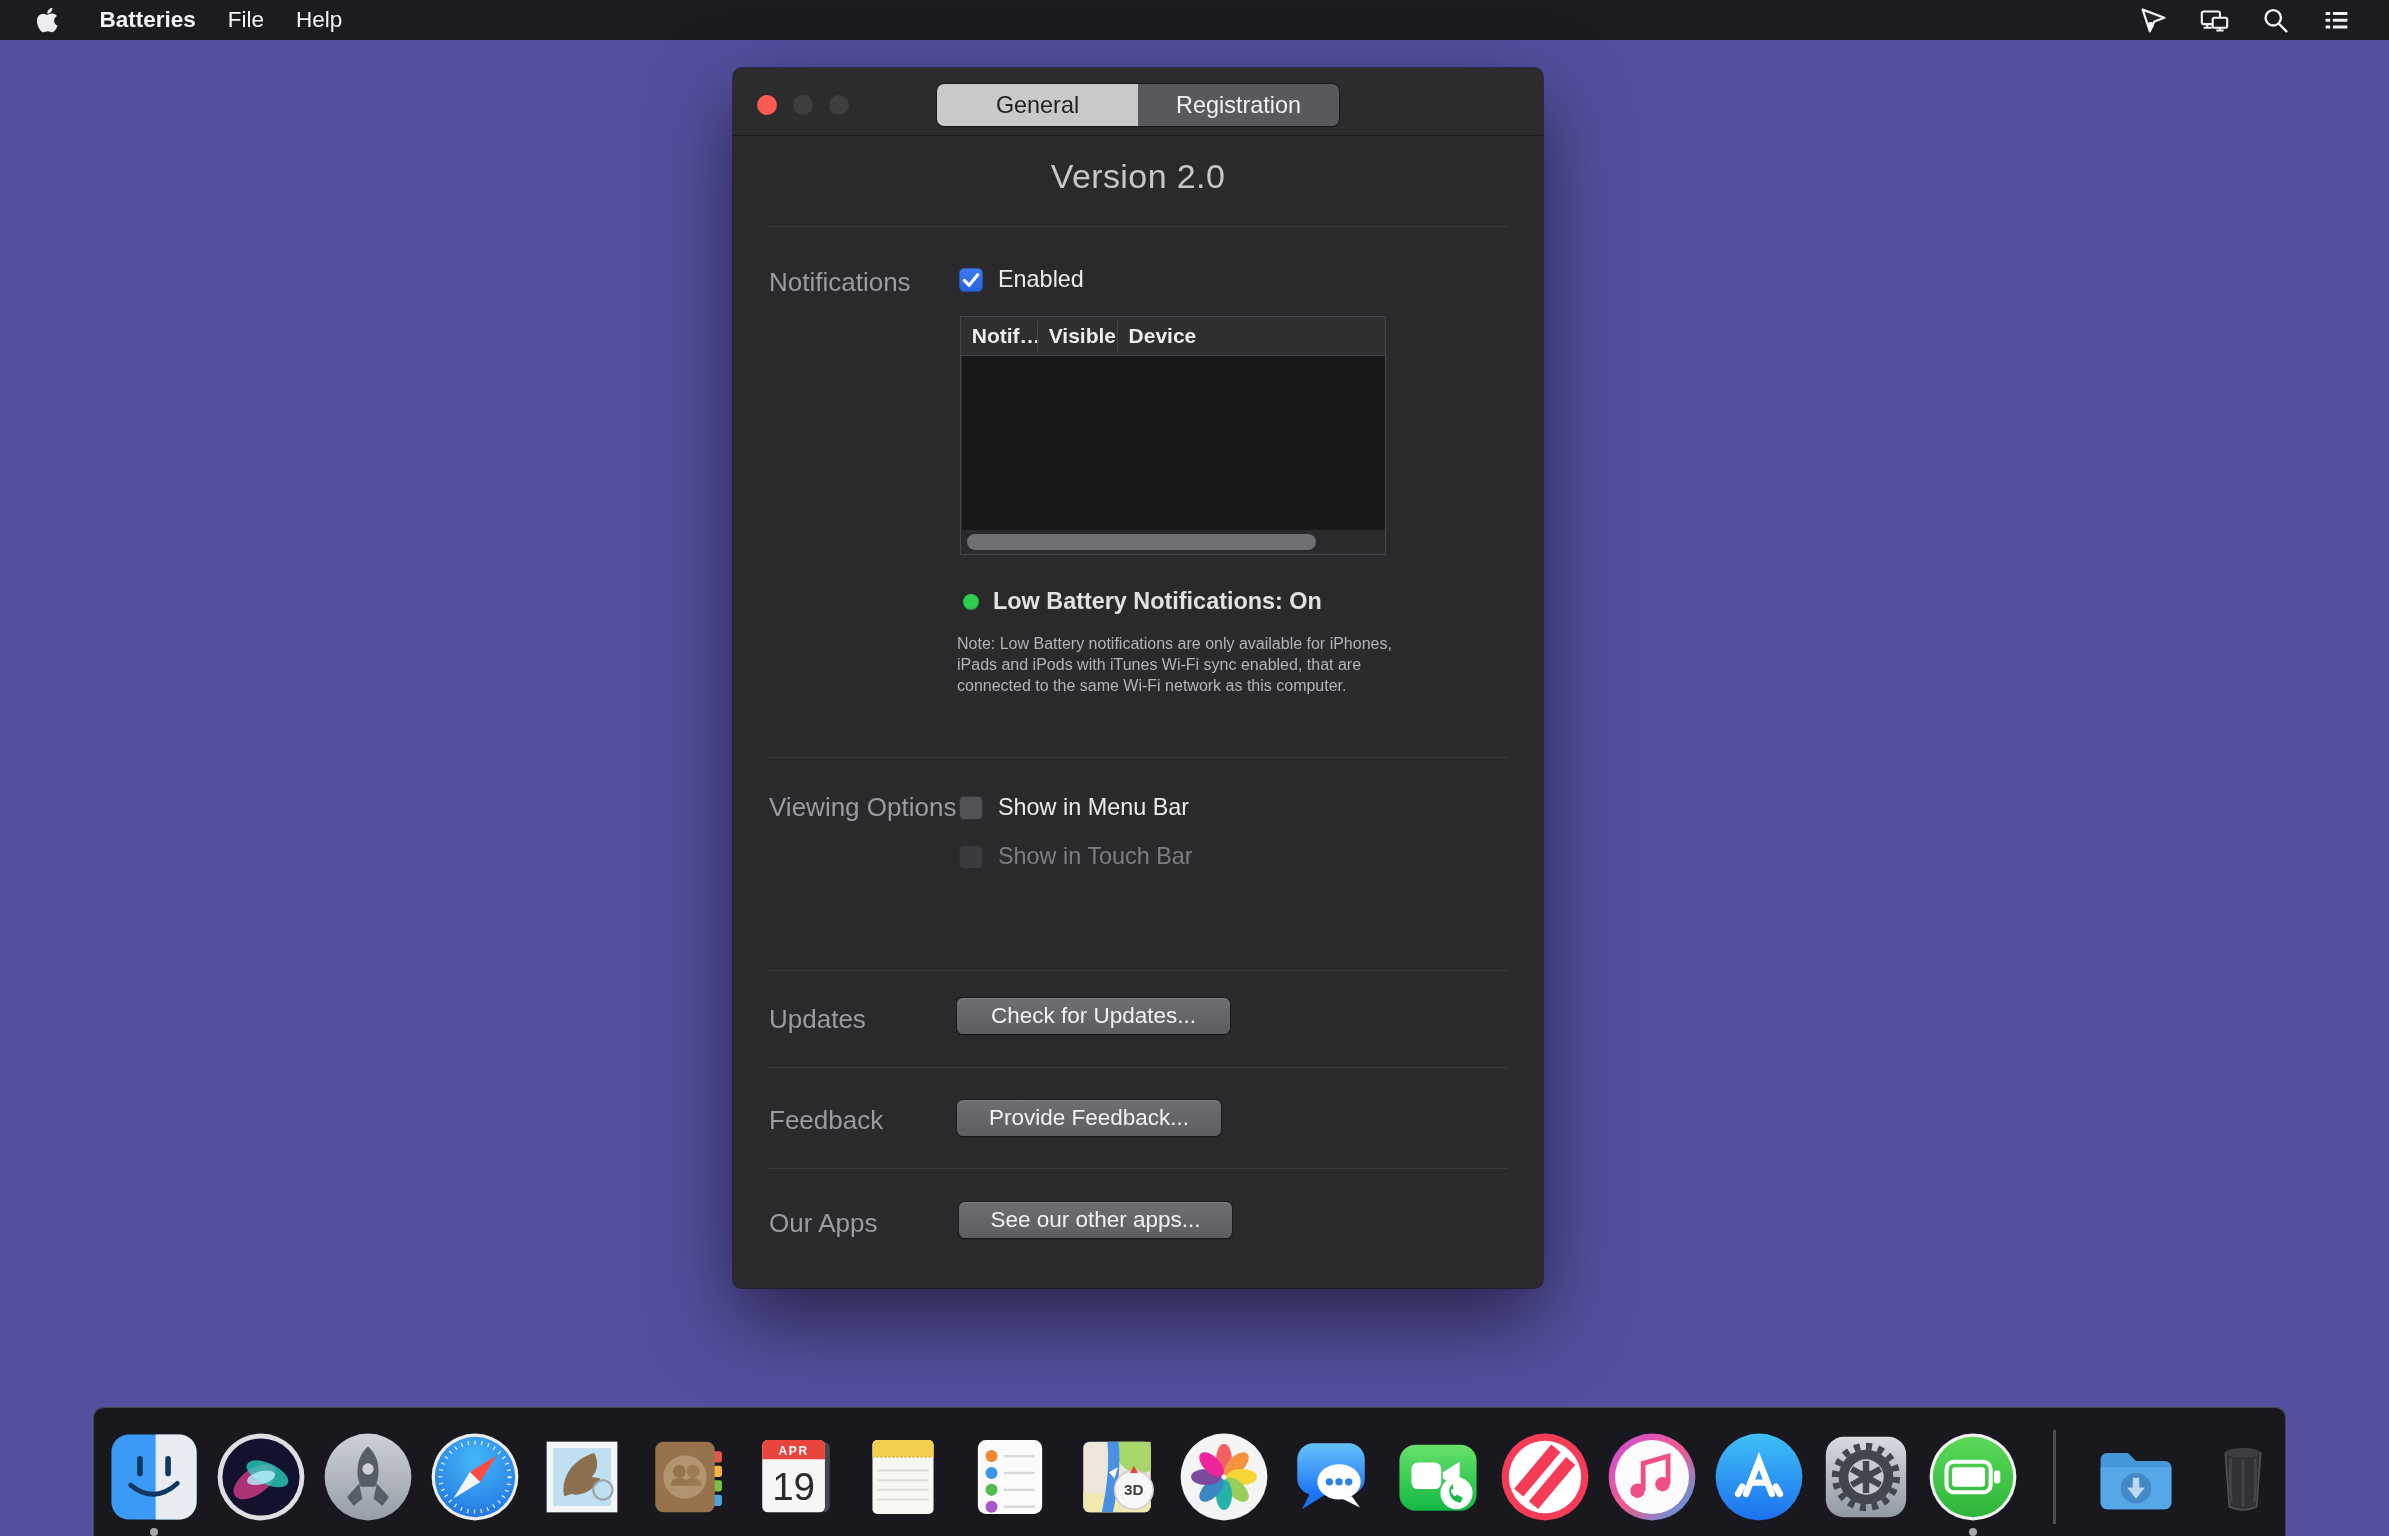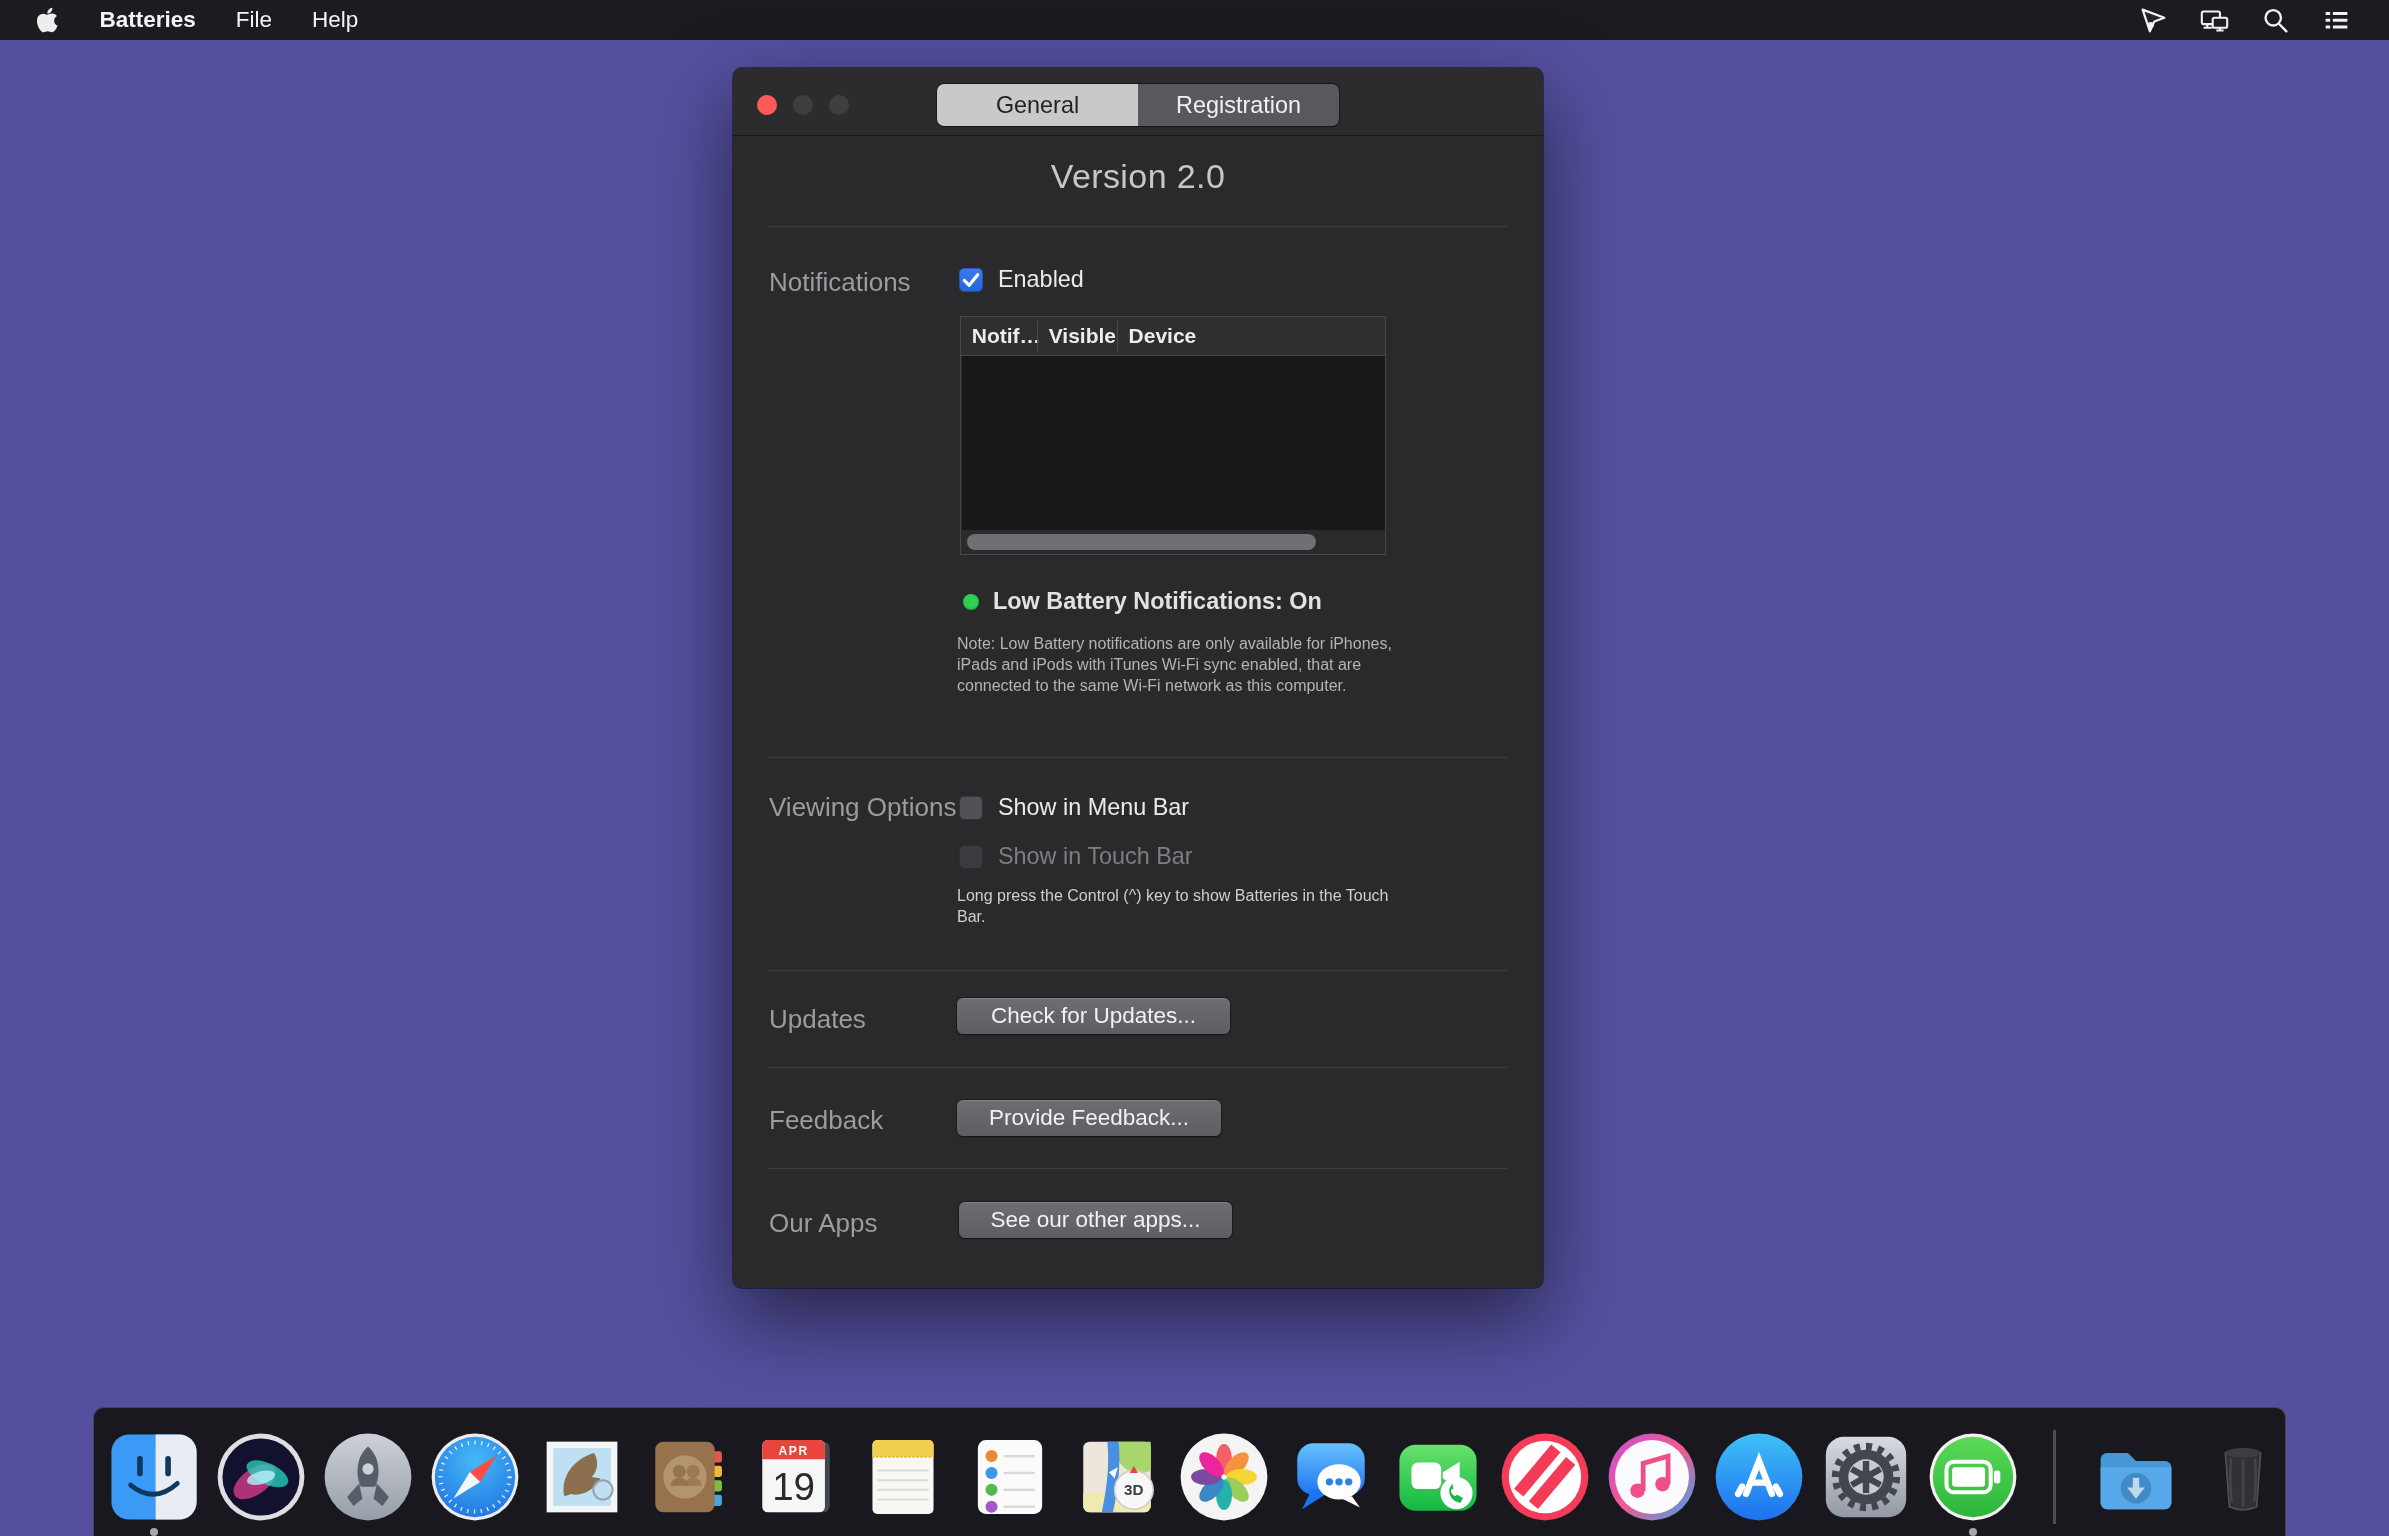--- a/index.html
+++ b/index.html
@@ -12,21 +12,21 @@
   }
 
   
   .menubar {
     position:absolute; left:0; top:0; width:2389px; height:40px;
     background:#1d1b1f; color:#f4f4f6; display:flex; align-items:center;
     font-size:22.5px;
   }
   .menubar .apple { margin-left:36px; width:23.4px; height:28px; display:flex; align-items:center; }
   .menubar .appname { font-weight:bold; margin-left:40px; }
-  .menubar .menu-item { margin-left:40px; }
+  .menubar .menu-item { margin-left:32px; }
   .menubar-right { position:absolute; right:0; top:0; height:40px; display:flex; align-items:center; gap:32px; padding-right:38px; }
   .mb-icon { width:29px; height:29px; display:flex; align-items:center; justify-content:center; }
 
   
   .window {
     position:absolute; left:733px; top:68px; width:810px; height:1220px;
     background:#2a2a2c; border-radius:9px;
     box-shadow:0 31px 81px rgba(0,0,0,.55), 0 0 0 0.9px rgba(0,0,0,.45);
   }
   .titlebar {
@@ -210,21 +210,20 @@
   <div class="cb-row" style="left:226px; top:726px;">
     <div class="checkbox"></div>
     <div class="cb-label">Show in Menu Bar</div>
   </div>
 
   <div class="cb-row" style="left:226px; top:775px;">
     <div class="checkbox disabled"></div>
     <div class="cb-label dim">Show in Touch Bar</div>
   </div>
 
-  <div class="note" style="left:224px; top:817px; width:454px; color:#cfcfd3;">Long press the Control (^) key to show Batteries in the Touch Bar.</div>
 
   <div class="hr" style="top:902px"></div>
 
   <div class="sec-label" style="top:936px">Updates</div>
   <div class="btn" style="left:224px; top:930px; width:273px;">Check for Updates...</div>
 
   <div class="hr" style="top:999px"></div>
 
   <div class="sec-label" style="top:1037px">Feedback</div>
   <div class="btn" style="left:224px; top:1032px; width:264px;">Provide Feedback...</div>

